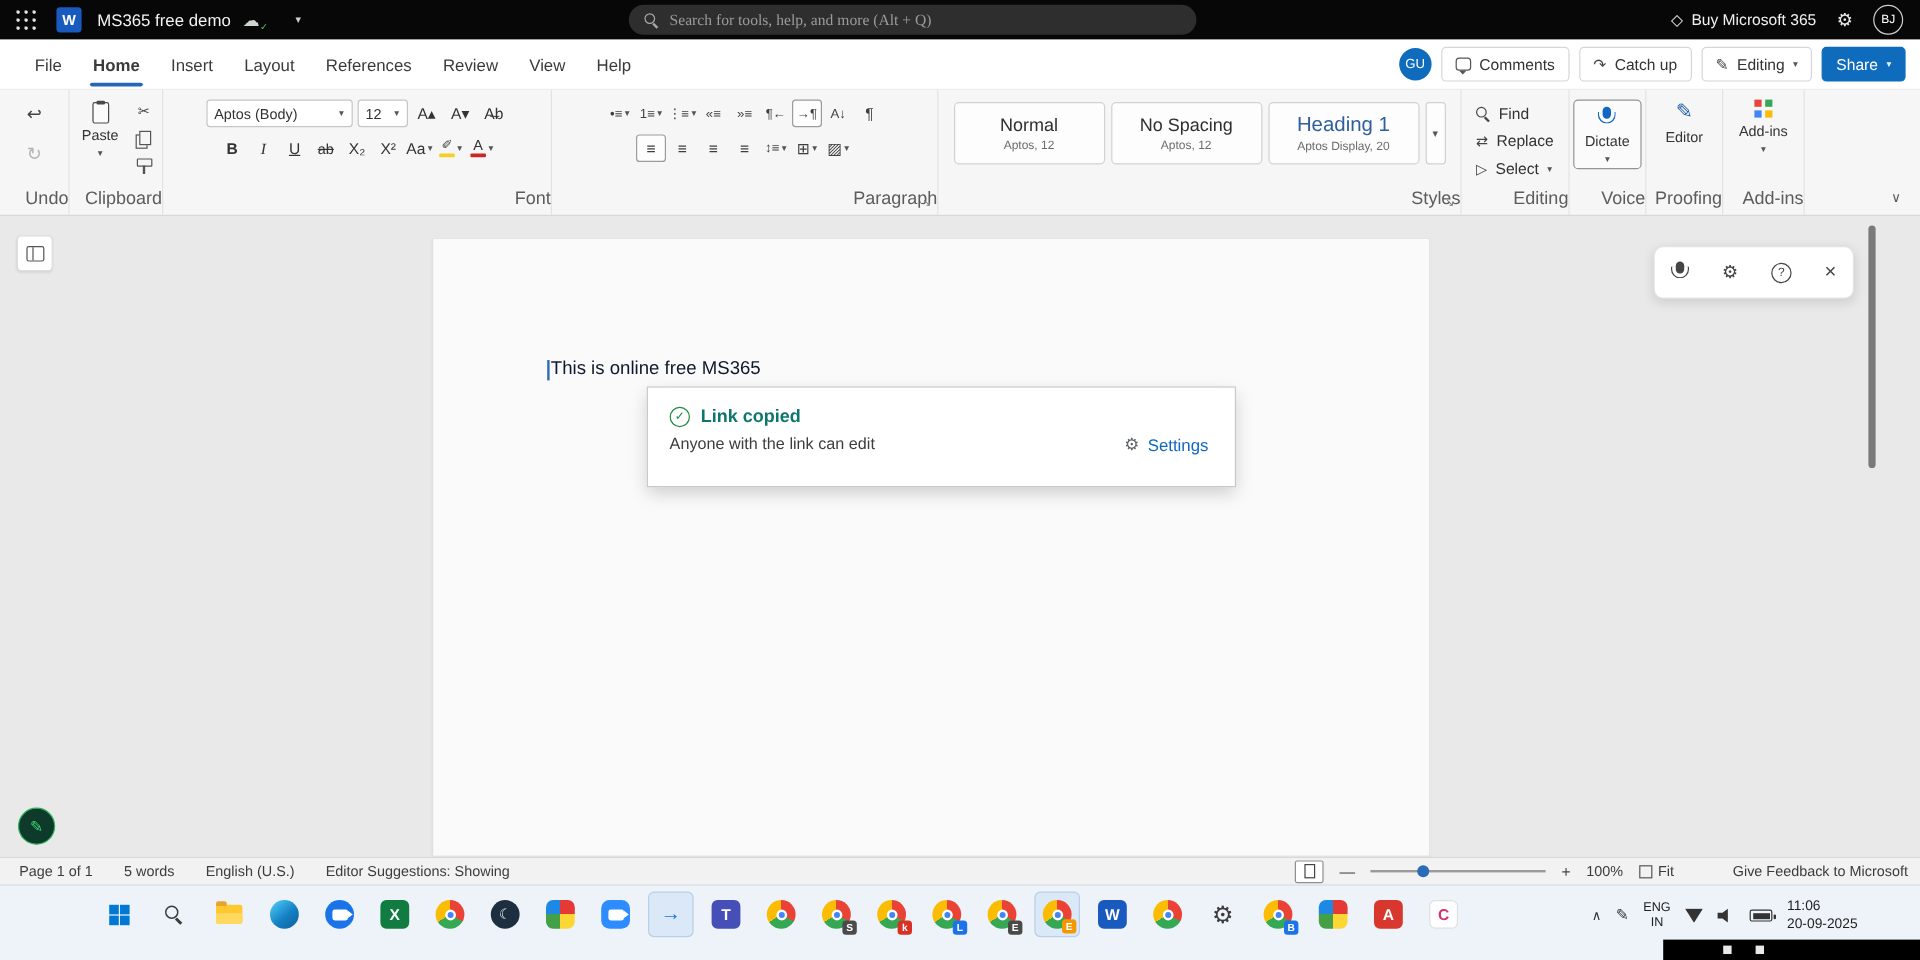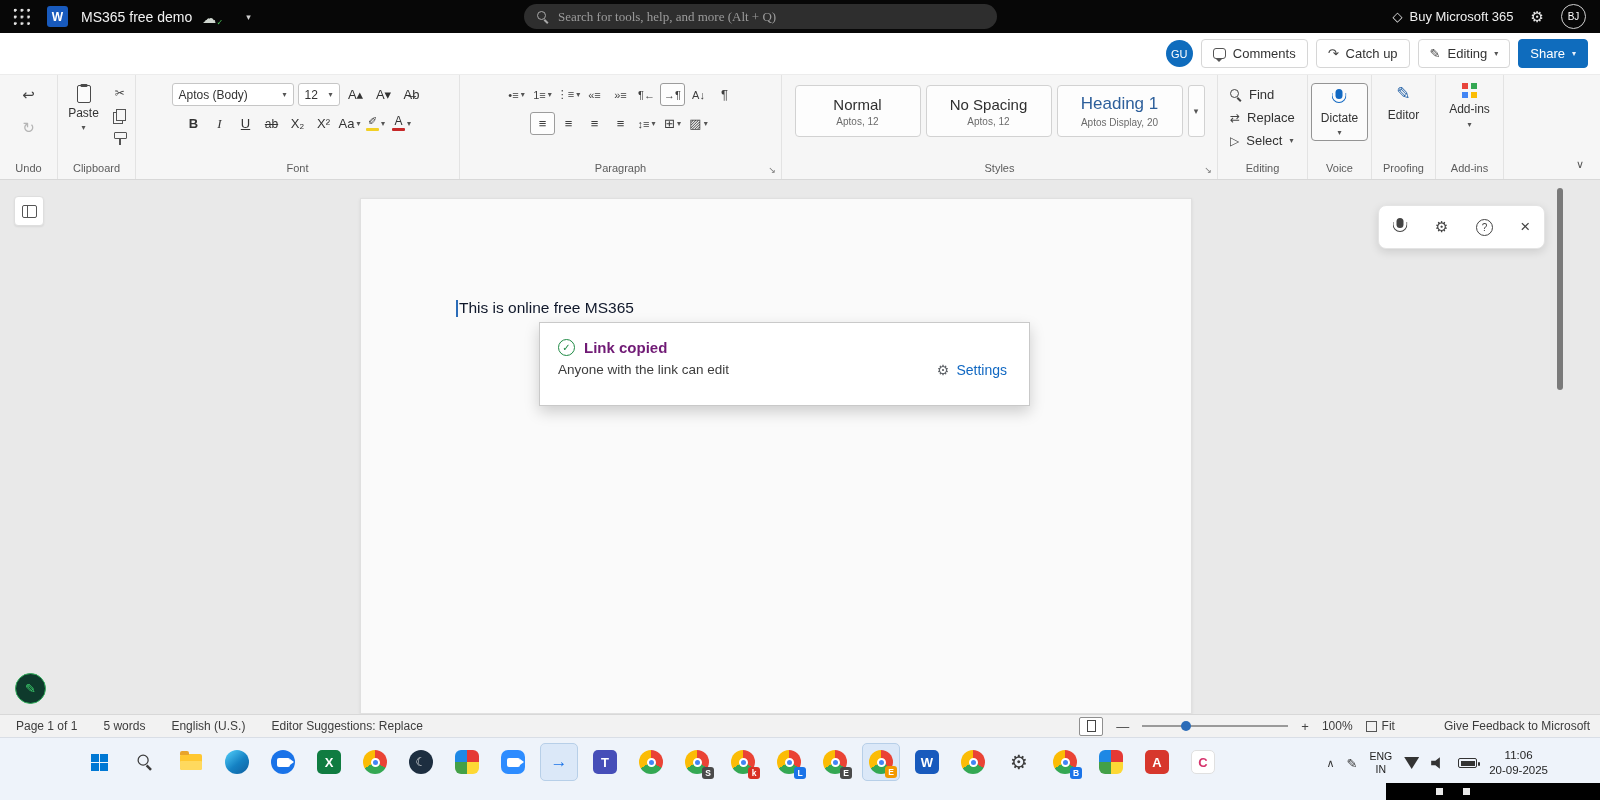--- a/index.html
+++ b/index.html
@@ -43,21 +43,21 @@
   .ic-comment::after { content:""; position:absolute; left:2px; bottom:-7px; border:3.5px solid transparent; border-top-color:#555; }
   .catch-ic { font-size:13px; color:#444; }
   .pen-ic { font-size:13px; color:#444; }
   .chev { font-size:8px; color:#555; }
   .share-btn { background:#0f6cbd; border-color:#0f6cbd; color:#fff; }
   .share-btn .chev { color:#e8f0fa; }
 
   
   .ribbon { position:absolute; left:0; top:75px; width:1600px; height:105px; background:#f6f6f6; border-bottom:1px solid #d8d8d8; display:flex; }
   .rgroup { position:relative; border-right:1px solid #e3e3e3; display:flex; flex-direction:column; align-items:center; padding-top:8px; }
-  .rlabel { position:absolute; bottom:5px; left:0; right:0; text-align:center; font-size:11px; color:#5c5c5c; }
+  .rlabel { position:absolute; bottom:5px; left:0; right:0; text-align:right; font-size:15px; color:#5c5c5c; }
   .launcher { position:absolute; bottom:4px; right:5px; font-size:9px; color:#777; cursor:pointer; }
   .g-undo{width:58px;} .g-clip{width:78px;} .g-font{width:324px;} .g-para{width:322px;}
   .g-styles{width:436px;} .g-edit{width:90px; align-items:flex-start; padding-left:12px;}
   .g-voice{width:64px;} .g-proof{width:64px;} .g-addins{width:68px;}
   .rbtn { width:26px; height:24px; display:flex; align-items:center; justify-content:center; font-size:15px; color:#444; border-radius:3px; cursor:pointer; }
   .rbtn.disabled { color:#b5b5b5; }
   .g-undo .rbtn { margin-bottom:9px; }
 
   .clip-row { display:flex; gap:6px; }
   .paste-btn { display:flex; flex-direction:column; align-items:center; gap:3px; padding:2px 5px; cursor:pointer; }
@@ -136,21 +136,21 @@
   .ic-help { width:17px; height:17px; border:1.5px solid #444; border-radius:50%; display:flex; align-items:center; justify-content:center; font-size:10px; color:#444; cursor:pointer; }
   .ft-close { font-size:17px; color:#444; cursor:pointer; }
   .ft .ic-mic, .ic-mic.dark { --micc:#444; }
   .edit-badge { position:absolute; left:15px; top:493px; width:31px; height:31px; border-radius:50%; background:#0e3a2c; border:1.5px solid #2fae5a; display:flex; align-items:center; justify-content:center; font-size:13px; color:#3fd56f; cursor:pointer; }
   .scroll-thumb { position:absolute; right:37px; top:8px; width:6px; height:202px; background:#7a7a7a; border-radius:3px; cursor:pointer; }
 
   
   .toast { position:absolute; left:539px; top:142px; width:491px; height:84px; background:#fff; border:1px solid #c9c9c9; box-shadow:0 6px 14px rgba(0,0,0,.18); }
   .toast-row { display:flex; align-items:center; gap:9px; margin:16px 0 0 18px; }
   .ic-check-circle { width:17px; height:17px; border:1.6px solid #1e8a44; border-radius:50%; display:flex; align-items:center; justify-content:center; color:#1e8a44; font-size:10px; flex:0 0 auto; }
-  .toast-title { font-size:15px; font-weight:700; color:#701a75; }
+  .toast-title { font-size:15px; font-weight:700; color:#0f766e; }
   .toast-sub { margin:6px 0 0 18px; font-size:13.5px; color:#3d3d3d; }
   .toast-settings { position:absolute; right:22px; top:39px; display:flex; align-items:center; gap:7px; font-size:14px; color:#1168c2; cursor:pointer; }
   .toast-settings .tgear { font-size:14px; color:#5f6368; }
 
   
   .statusbar { position:absolute; left:0; top:714px; width:1600px; height:23px; background:#f2f2f2; border-top:1px solid #d8d8d8; display:flex; align-items:center; font-size:12px; color:#3c3c3c; }
   .sb-left { display:flex; gap:26px; margin-left:16px; }
   .sb-left span { cursor:pointer; }
   .sb-right { margin-left:auto; display:flex; align-items:center; gap:13px; margin-right:10px; }
   .sb-docbtn { width:24px; height:19px; border:1px solid #8f8f8f; border-radius:2px; background:#fff; display:flex; align-items:center; justify-content:center; cursor:pointer; }
@@ -193,21 +193,21 @@
   .bg-red { background:#d93025; } .bg-blue { background:#1a73e8; } .bg-orange { background:#f29900; }
   .tray { position:absolute; right:52px; top:6px; display:flex; align-items:center; gap:12px; height:38px; color:#222; }
   .tray-chevron { font-size:11px; color:#333; cursor:pointer; }
   .tray-pen { font-size:13px; color:#333; cursor:pointer; }
   .lang { font-size:10.5px; line-height:1.2; text-align:center; color:#222; cursor:pointer; }
   .ic-wifi { width:15px; height:12px; background:#333; clip-path:polygon(50% 100%, 0 0, 100% 0); cursor:pointer; }
   .ic-speaker { width:15px; height:13px; background:#333; clip-path:polygon(0 32%, 28% 32%, 58% 6%, 58% 94%, 28% 68%, 0 68%); cursor:pointer; }
   .ic-battery { width:19px; height:10px; border:1.2px solid #333; border-radius:2px; position:relative; padding:1.5px; cursor:pointer; }
   .ic-battery::before { content:""; display:block; width:100%; height:100%; background:#333; }
   .ic-battery::after { content:""; position:absolute; right:-3.5px; top:2.5px; width:2px; height:4px; background:#333; border-radius:1px; }
-  .clock { font-size:11.5px; line-height:1.3; text-align:center; color:#1f1f1f; cursor:pointer; }
+  .clock { font-size:11.5px; line-height:1.3; text-align:left; color:#1f1f1f; cursor:pointer; }
   .bottom-overlay { position:absolute; left:1386px; top:783px; width:214px; height:17px; background:#000; display:flex; align-items:center; gap:20px; padding-left:50px; }
   .ov-sq { width:7px; height:7px; background:#e8e8e8; }
 </style>
 </head>
 <body>
 
 <div class="topbar">
   <span class="waffle"></span>
   <span class="word-badge">W</span>
   <span class="doc-title">MS365 free demo</span>
@@ -224,20 +224,30 @@
     <span class="buy">
       <span class="buy-ic">◇</span>
       <span>Buy Microsoft 365</span>
     </span>
     <span class="gear-top">⚙</span>
     <span class="avatar-bj">BJ</span>
   </div>
 </div>
 
 <div class="menubar">
+  <div class="tabs">
+    <span class="tab">File</span>
+    <span class="tab active">Home</span>
+    <span class="tab">Insert</span>
+    <span class="tab">Layout</span>
+    <span class="tab">References</span>
+    <span class="tab">Review</span>
+    <span class="tab">View</span>
+    <span class="tab">Help</span>
+  </div>
   <div class="menubar-right">
     <span class="avatar-gu">GU</span>
     <span class="mbtn">
       <span class="ic-comment"></span>
       <span>Comments</span>
     </span>
     <span class="mbtn">
       <span class="catch-ic">↷</span>
       <span>Catch up</span>
     </span>
@@ -466,21 +476,21 @@
 
   <span class="edit-badge">✎</span>
   <span class="scroll-thumb"></span>
 </div>
 
 <div class="statusbar">
   <div class="sb-left">
     <span>Page 1 of 1</span>
     <span>5 words</span>
     <span>English (U.S.)</span>
-    <span>Editor Suggestions: Replace</span>
+    <span>Editor Suggestions: Showing</span>
   </div>
   <div class="sb-right">
     <span class="sb-docbtn">
         <span class="ic-page"></span>
       </span>
     <span class="sb-minus">—</span>
     <span class="zoom-track">
         <span class="zoom-thumb"></span>
       </span>
     <span class="sb-plus">+</span>

